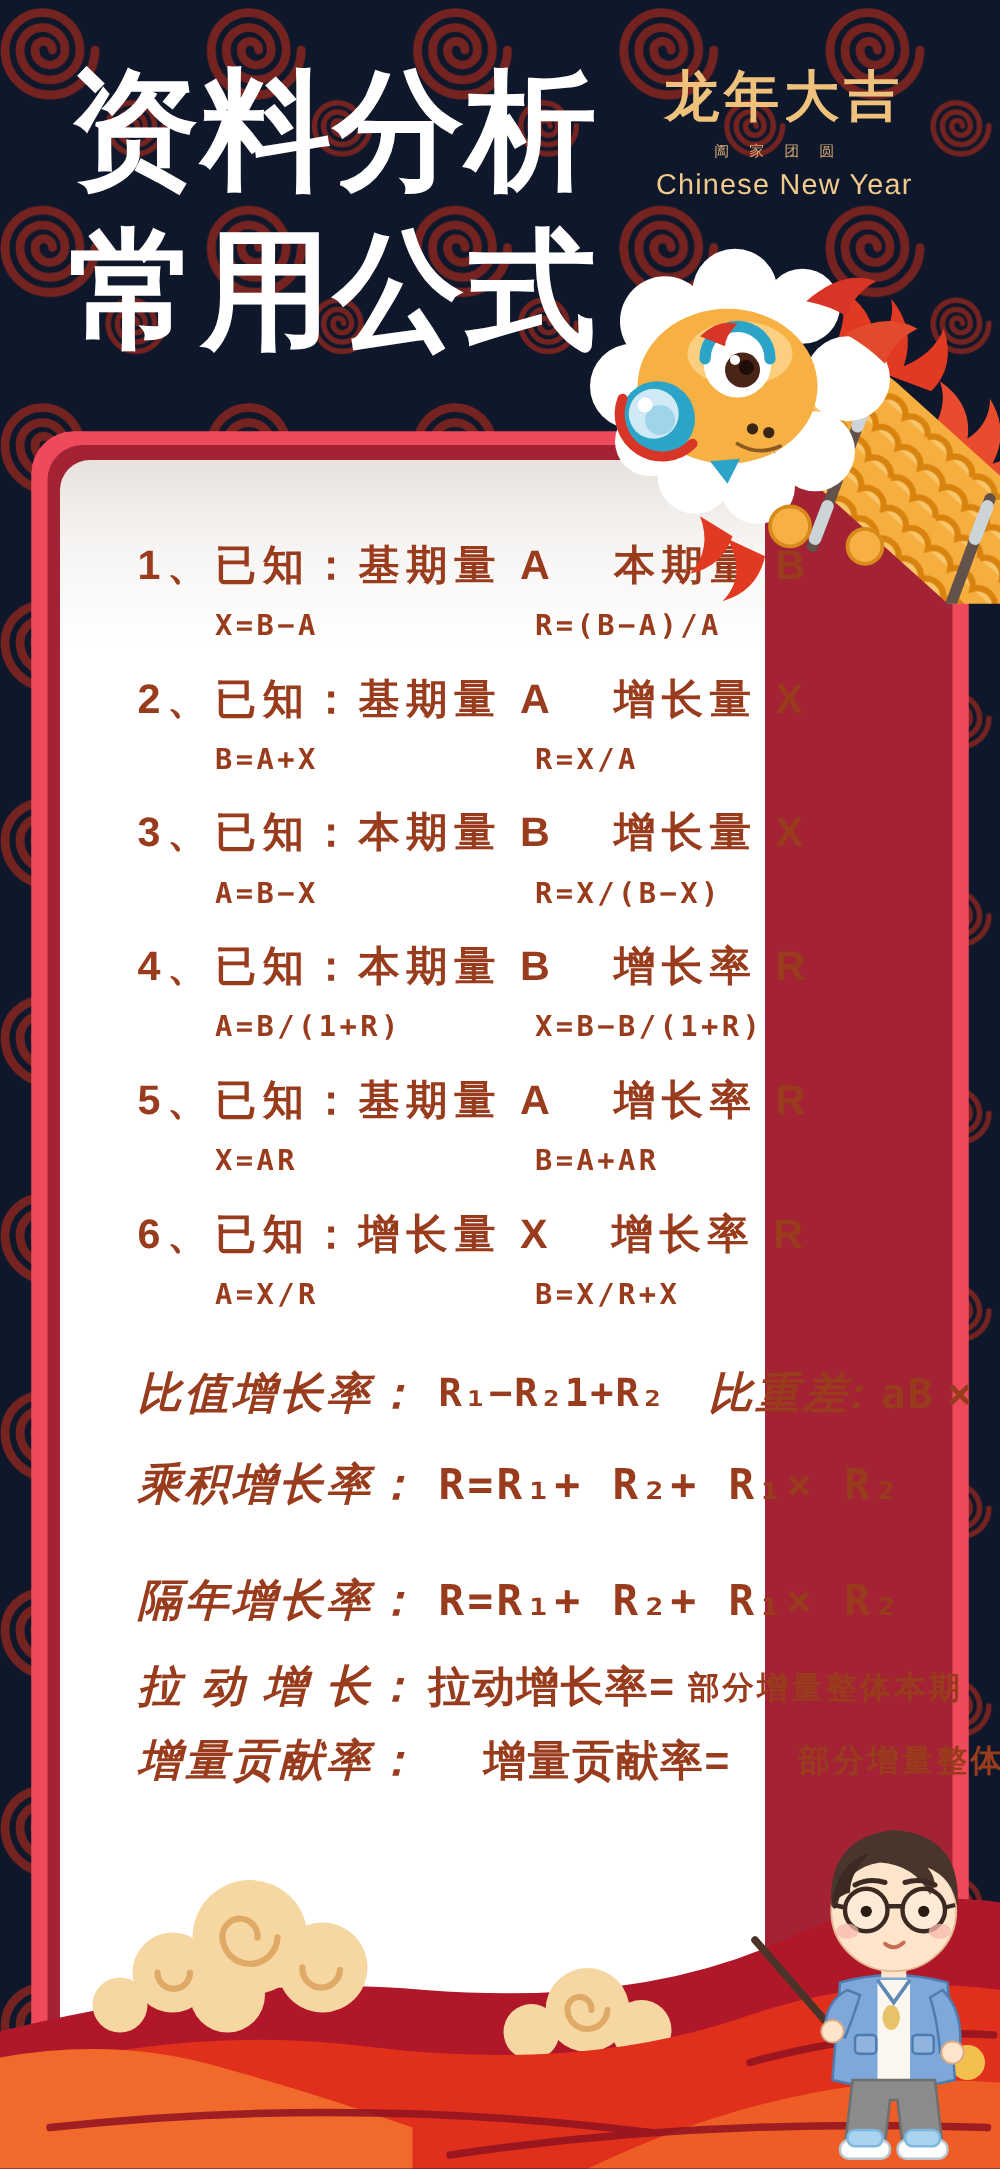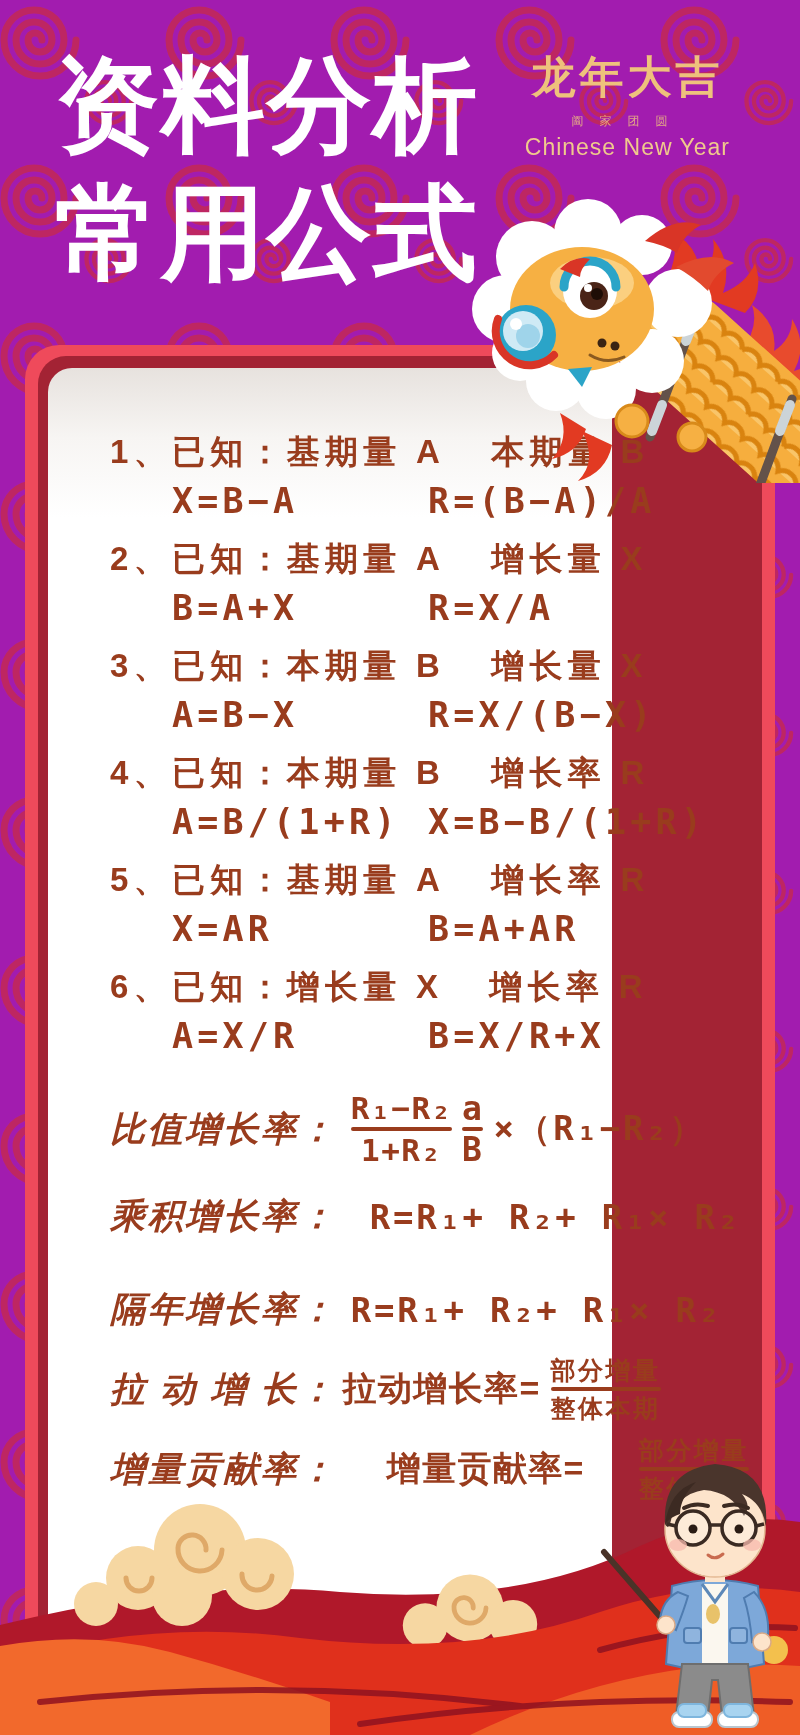--- a/index.html
+++ b/index.html
@@ -1,18 +1,18 @@
 <!DOCTYPE html>
 <html><head>
 <meta charset="utf-8">
 <style>
   html,body{margin:0;padding:0;background:#555;}
   .poster{
     position:relative;width:800px;height:1735px;margin:0 auto;
-    background:#a21caf;overflow:hidden;
+    background:#0f172a;overflow:hidden;
     font-family:"Liberation Sans","DejaVu Sans",sans-serif;
   }
   .bg-pattern{position:absolute;left:0;top:0;z-index:0;}
   
   .title{
     position:absolute;left:55px;top:42px;z-index:2;
     color:#ffffff;font-weight:900;font-size:104px;line-height:1.23;
     letter-spacing:2px;
   }
   .logo{
@@ -40,40 +40,40 @@
   }
   .sec{margin-bottom:19px;}
   .sec-head{
     font-size:33px;font-weight:700;line-height:40px;letter-spacing:.16em;
     white-space:nowrap;
   }
   .sec-head .g2{margin-left:46px;}
   .sec-formulas{
     display:flex;gap:44px;margin-top:10px;line-height:38px;padding-left:62px;
     font-family:"DejaVu Sans Mono","Liberation Mono",monospace;
-    font-size:35px;font-weight:700;letter-spacing:.12em;white-space:nowrap;
+    font-size:23px;font-weight:700;letter-spacing:.12em;white-space:nowrap;
   }
   .sec-formulas .f1{min-width:212px;}
   
   .adv{display:flex;align-items:center;white-space:nowrap;}
   .adv-label{font-size:35px;font-weight:800;letter-spacing:.08em;font-style:italic;}
   .mono{
     font-family:"DejaVu Sans Mono","Liberation Mono",monospace;
     font-weight:700;letter-spacing:.08em;font-size:34px;
   }
-  .frac{display:inline-flex;flex-direction:column;align-items:center;vertical-align:middle;}
+  .frac{display:inline-flex;flex-direction:row;align-items:flex-start;vertical-align:middle;}
   .frac .bar{align-self:stretch;height:4px;background:#993c1d;border-radius:2px;margin:2px 0;}
   .frac-lg{font-family:"DejaVu Sans Mono","Liberation Mono",monospace;font-weight:700;font-size:31px;line-height:34px;letter-spacing:.05em;}
   .frac-cjk{font-size:25px;font-weight:800;line-height:30px;letter-spacing:.1em;}
   .row-a{margin-top:36px;}
   .row-a .frac-lg{margin-left:14px;}
   .row-a .label2{margin-left:34px;}
   .row-a .ab{margin-left:10px;font-size:33px;line-height:33px;}
   .row-a .tail{margin-left:10px;font-size:34px;}
-  .row-b{margin-top:26px;gap:19px;}
+  .row-b{margin-top:26px;}
   .row-c{margin-top:46px;}
   .row-d{margin-top:22px;}
   .row-e{margin-top:12px;gap:44px;}
   .adv .formula{margin-left:14px;text-align:right;}
   .adv .prefix{font-size:34px;font-weight:800;letter-spacing:.04em;margin-left:6px;}
   .adv .fr{margin-left:10px;}
   
   .dragon{position:absolute;left:440px;top:183px;z-index:3;}
   .waves{position:absolute;left:0;top:1450px;z-index:2;}
   .teacher{position:absolute;left:592px;top:1432px;z-index:4;}
@@ -158,20 +158,21 @@
         </div>
     </div>
 
     <div class="adv row-a">
       <span class="adv-label">比值增长率：</span>
       <span class="frac frac-lg">
         <span>R₁−R₂</span>
         <span class="bar"></span>
         <span>1+R₂</span>
       </span>
+      <span class="adv-label label2">比重差:</span>
       <span class="frac frac-lg ab">
         <span>a</span>
         <span class="bar"></span>
         <span>B</span>
       </span>
       <span class="mono tail">×（R₁−R₂）</span>
     </div>
 
     <div class="adv row-b">
       <span class="adv-label">乘积增长率：</span>

